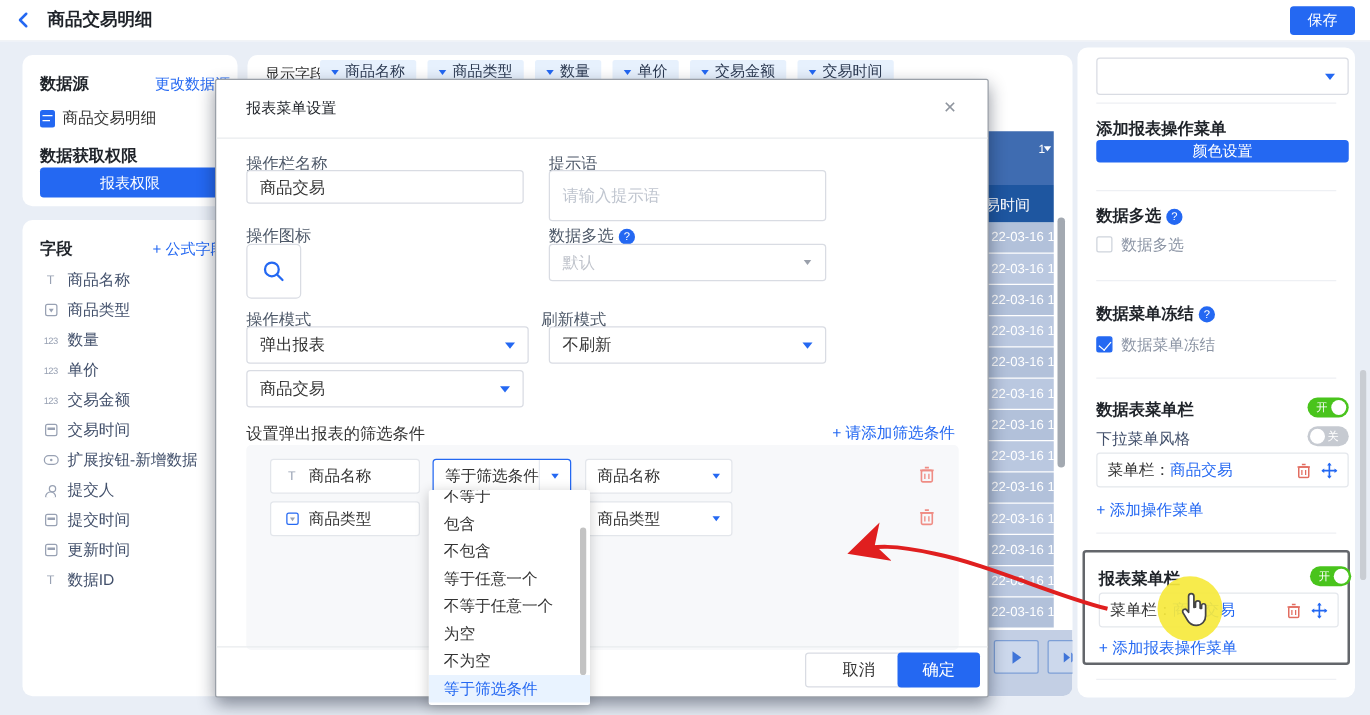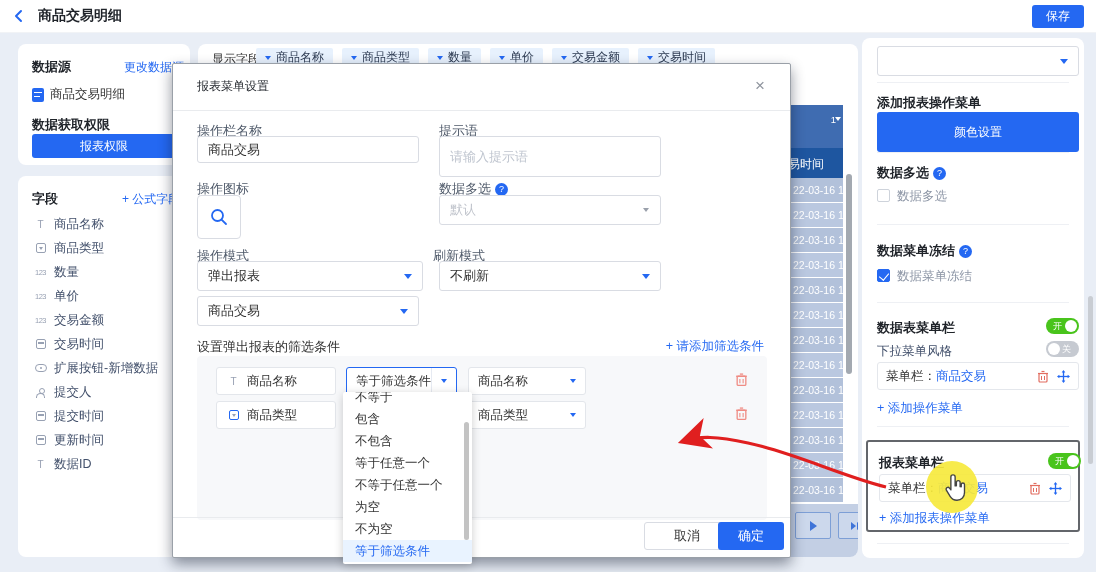--- a/index.html
+++ b/index.html
@@ -232,21 +232,21 @@
     </div>
   </div>
 
   <div class="panel" style="left:862px;top:38px;width:222px;height:520px">
     <div class="sel" style="left:15px;top:8px;width:202px;height:24px">
         <span class="caret"></span>
       </div>
     <div class="divider" style="left:15px;right:15px;top:44px"></div>
 
     <span class="hd abs" style="left:15px;top:56px">添加报表操作菜单</span>
-    <button class="btn-primary abs" style="left:15px;top:74px;width:202px;height:40px">颜色设置</button>
+    <button class="btn-primary abs" style="left:15px;top:74px;width:202px;height:18px">颜色设置</button>
     <div class="divider" style="left:15px;right:15px;top:114px"></div>
 
     <div class="abs" style="left:15px;top:126px"><span class="hd">数据多选</span><span class="help"></span></div>
     <div class="abs" style="left:15px;top:150px"><span class="cb"></span><span class="cb-label">数据多选</span></div>
     <div class="divider" style="left:15px;right:15px;top:186px"></div>
 
     <div class="abs" style="left:15px;top:204px"><span class="hd">数据菜单冻结</span><span class="help"></span></div>
     <div class="abs" style="left:15px;top:230px"><span class="cb checked"></span><span class="cb-label">数据菜单冻结</span></div>
     <div class="divider" style="left:15px;right:15px;top:264px"></div>
 

